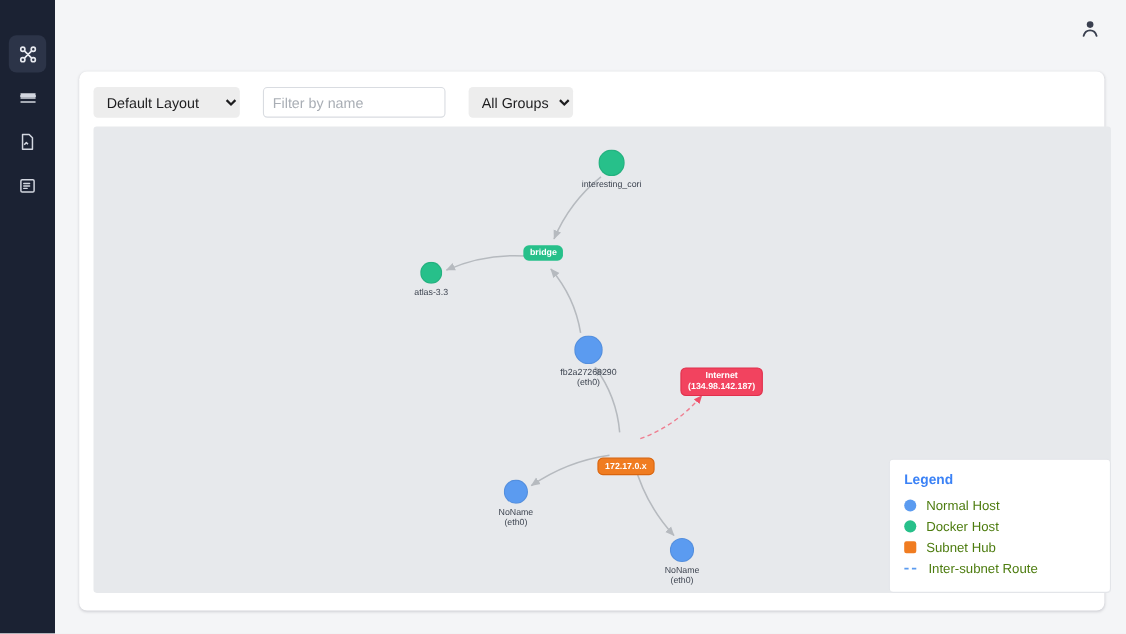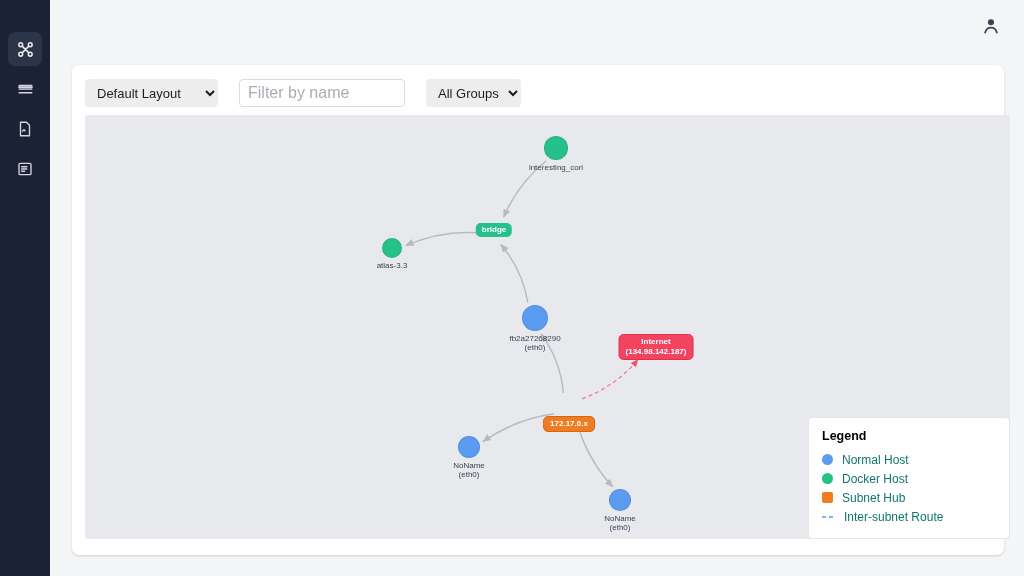--- a/index.html
+++ b/index.html
@@ -62,21 +62,21 @@
     color: #1d1d1f;
     padding: 0 6px 0 8px;
     cursor: pointer;
     appearance: auto;
   }
   .ctl-input {
     height: 28px;
     background: #ffffff;
     border: 1px solid #d9dce1;
     border-radius: 4px;
-    font-size: 16px;
+    font-size: 13px;
     font-family: "Liberation Sans", sans-serif;
     color: #1d1d1f;
     padding: 0 8px;
   }
   .ctl-input::placeholder { color: #a9aeb5; }
   #name-filter { width: 166px; }
   #subnet-filter { width: 166px; }
 
   
   .canvas {
@@ -128,26 +128,26 @@
     position: absolute;
     right: 0px; bottom: 0px;
     width: 202px;
     background: #ffffff;
     border: 1px solid #e3e5e9;
     border-radius: 4px;
     padding: 11px 13px 12px 13px;
   }
   .legend-title {
     font-size: 12.5px; font-weight: bold;
-    color: #000000; margin-bottom: 7px;
+    color: #3b82f6; margin-bottom: 7px;
   }
   .legend-row {
     display: flex; align-items: center;
     gap: 9px; height: 19px;
-    font-size: 12px; color: #0f766e;
+    font-size: 12px; color: #4d7c0f;
   }
   .swatch { width: 11px; height: 11px; border-radius: 50%; flex: 0 0 11px; }
   .swatch.blue { background: #5b9bf0; }
   .swatch.green { background: #27c08a; }
   .swatch.orange { background: #f07c21; border-radius: 2px; }
   .dashline { width: 13px; flex: 0 0 13px; display: flex; align-items: center; }
 </style>
 </head>
 <body>
 

